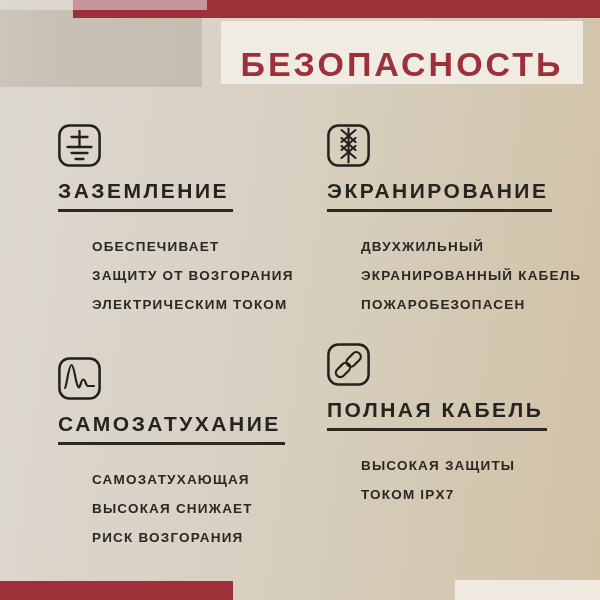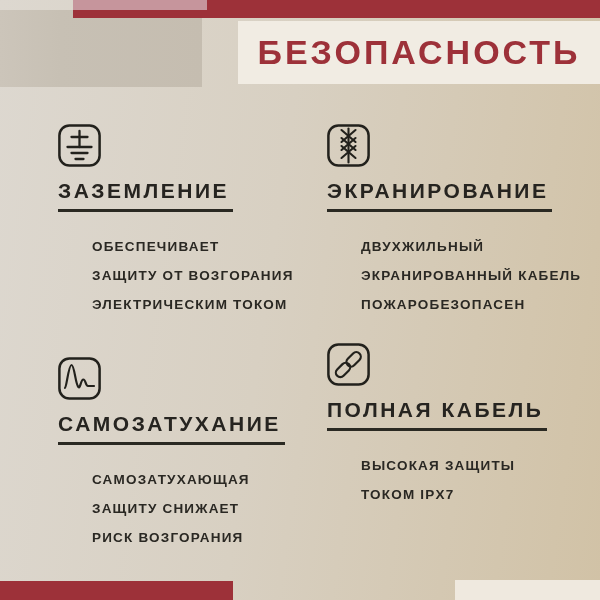--- a/index.html
+++ b/index.html
@@ -6,21 +6,21 @@
   #canvas{
     position:relative;width:600px;height:600px;overflow:hidden;
     background:linear-gradient(98deg,#ddd8d0 0%,#d8d0c2 45%,#d1c2a6 100%);
     font-family:"Liberation Sans",sans-serif;
   }
   .gray-rect{position:absolute;left:0;top:10px;width:202px;height:77px;
     background:linear-gradient(90deg,#ccc5ba 0%,#c7c0b4 30%,#c5bdb0 100%);}
   .top-red-bar{position:absolute;left:73px;top:0;width:527px;height:18px;background:#9d3139;}
   .pink-rect{position:absolute;left:73px;top:0;width:134px;height:10px;background:#c6959c;}
   .title-box{position:absolute;left:221px;top:21px;width:362px;height:63px;background:#f1ece3;
-    display:flex;align-items:center;justify-content:center;margin-left:17px;}
+    display:flex;align-items:flex-end;justify-content:center;}
   .title-text{color:#9d3139;font-weight:bold;font-size:34px;letter-spacing:3px;white-space:nowrap;}
   .bottom-red-rect{position:absolute;left:0;top:581px;width:233px;height:19px;background:#9d3139;}
   .bottom-white-rect{position:absolute;left:455px;top:580px;width:145px;height:20px;background:#efe9df;}
 
   .feature{position:absolute;width:245px;}
   .f1{left:58px;top:124px;}
   .f2{left:327px;top:124px;}
   .f3{left:58px;top:357px;}
   .f4{left:327px;top:343px;}
   .icon-box{width:43px;height:43px;}
@@ -99,21 +99,21 @@
       <svg width="43" height="43" viewBox="0 0 43 43" fill="none" stroke="#22211c" stroke-width="2.2" stroke-linecap="round" stroke-linejoin="round">
         <rect x="1.4" y="1.4" width="40.2" height="40.2" rx="10" stroke-width="2.5"></rect>
         <path d="M7 31 C 8.5 31 10.5 8 13.5 8 C 16.5 8 17.5 28 20.5 30.2 C 22.5 31.5 22.8 22.5 25.3 22.5 C 27.8 22.5 27.4 29 30 29 L 36 29"></path>
       </svg>
     </div>
     <div>
       <h2 class="feature-title">САМОЗАТУХАНИЕ</h2>
     </div>
     <div class="feature-body">
       <div class="feature-line">САМОЗАТУХАЮЩАЯ</div>
-      <div class="feature-line">ЗАЩИТУ СНИЖАЕТ</div>
+      <div class="feature-line">ВЫСОКАЯ СНИЖАЕТ</div>
       <div class="feature-line">РИСК ВОЗГОРАНИЯ</div>
     </div>
   </section>
 
   <section class="feature f4">
     <div class="icon-box">
       <svg width="43" height="43" viewBox="0 0 43 43" fill="none" stroke="#22211c" stroke-width="2.2" stroke-linecap="round">
         <rect x="1.4" y="1.4" width="40.2" height="40.2" rx="10" stroke-width="2.5"></rect>
         <g transform="rotate(-45 21.5 21.5)">
           <rect x="5.5" y="17" width="16.5" height="9" rx="4.5"></rect>

